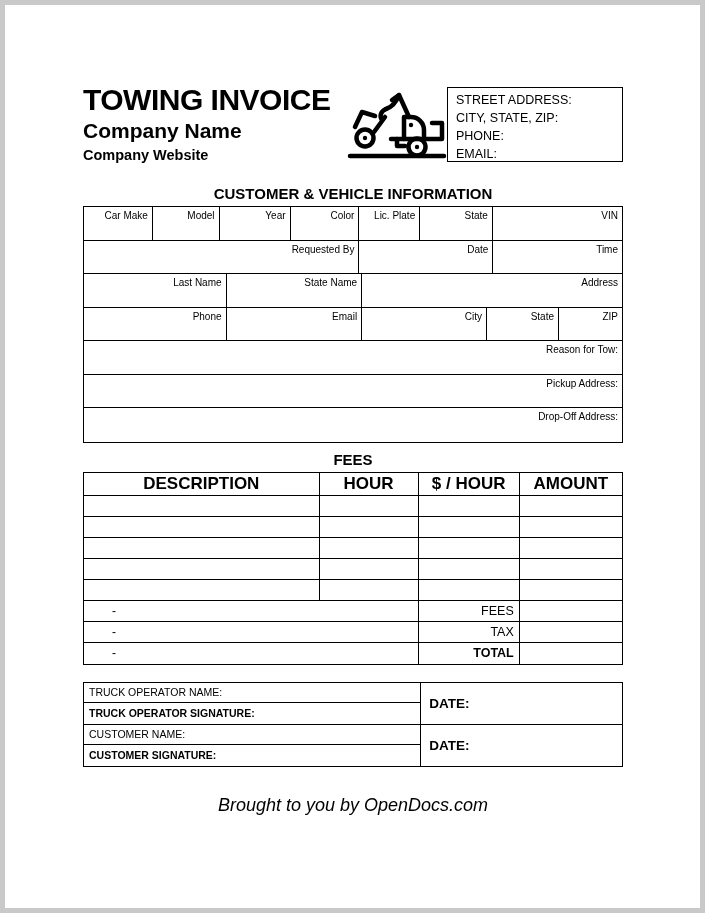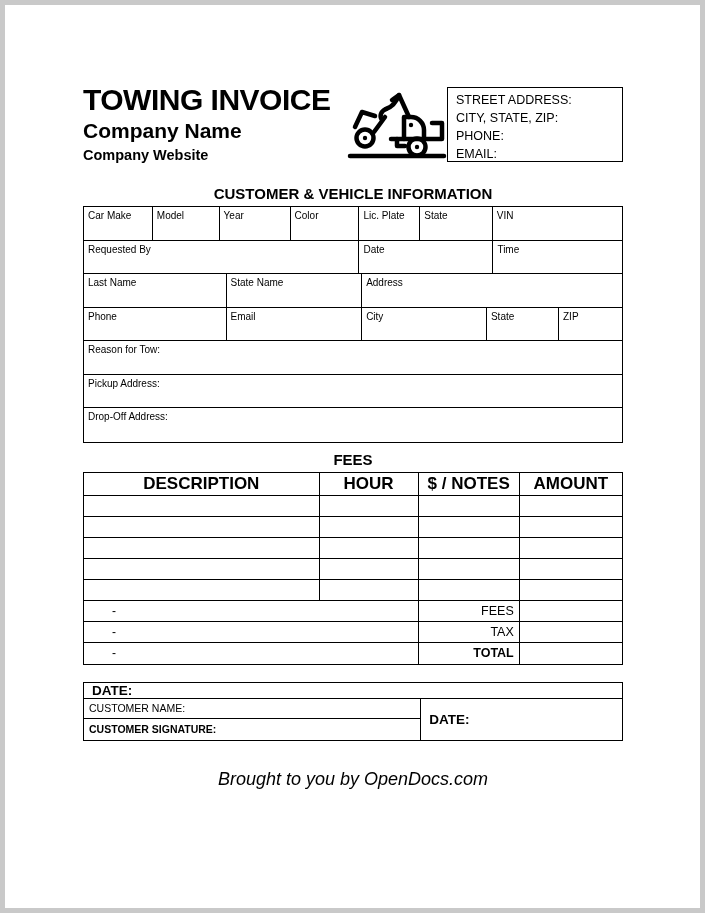--- a/index.html
+++ b/index.html
@@ -30,21 +30,21 @@
     font-size: 12.5px; line-height: 18px; margin-top: 4px;
   }
 
   
   .section-title { text-align: center; font-size: 15px; font-weight: 700; line-height: 16px; }
   .cv-title { margin-top: 20px; }
   .fees-title { margin-top: 9px; }
 
   
   .grid { border: 1.5px solid #000; }
-  .grid-row { display: flex; border-bottom: 1.5px solid #000; }
+  .grid-row { display: flex; border-bottom: 1.5px solid #000; text-align: right; }
   .grid-row:last-child { border-bottom: none; }
   .cell { border-right: 1.5px solid #000; overflow: hidden; }
   .cell:last-child { border-right: none; }
 
   
   .cv-table { margin-top: 4px; }
   .cv-row { height: 33.5px; }
   .cv-cell { font-size: 10px; padding: 3px 4px; line-height: 12px; }
 
   
@@ -150,21 +150,21 @@
       <div class="cell cv-cell" style="flex:1"><span>Drop-Off Address:</span></div>
     </div>
   </div>
 
   <div class="section-title fees-title">FEES</div>
 
   <div class="grid fees-table">
     <div class="grid-row fees-head">
       <div class="cell w-desc">DESCRIPTION</div>
       <div class="cell w-hours">HOUR</div>
-      <div class="cell w-rate">$ / NOTES</div>
+      <div class="cell w-rate">$ / HOUR</div>
       <div class="cell w-amt">AMOUNT</div>
     </div>
     <div class="grid-row fee-row">
       <div class="cell w-desc"></div>
       <div class="cell w-hours"></div>
       <div class="cell w-rate"></div>
       <div class="cell w-amt"></div>
     </div>
     <div class="grid-row fee-row">
       <div class="cell w-desc"></div>
@@ -208,20 +208,28 @@
       <div class="cell w-notes tot-bullet">
           <span>-</span>
         </div>
       <div class="cell w-rate tot-label bold">TOTAL</div>
       <div class="cell w-amt"></div>
     </div>
   </div>
 
   <div class="grid sig-table">
     <div class="sig-group">
+      <div class="sig-left">
+        <div class="sig-line">
+            <span>TRUCK OPERATOR NAME:</span>
+          </div>
+        <div class="sig-line bold">
+            <span>TRUCK OPERATOR SIGNATURE:</span>
+          </div>
+      </div>
       <div class="sig-date">
           <span>DATE:</span>
         </div>
     </div>
     <div class="sig-group">
       <div class="sig-left">
         <div class="sig-line">
             <span>CUSTOMER NAME:</span>
           </div>
         <div class="sig-line bold">

